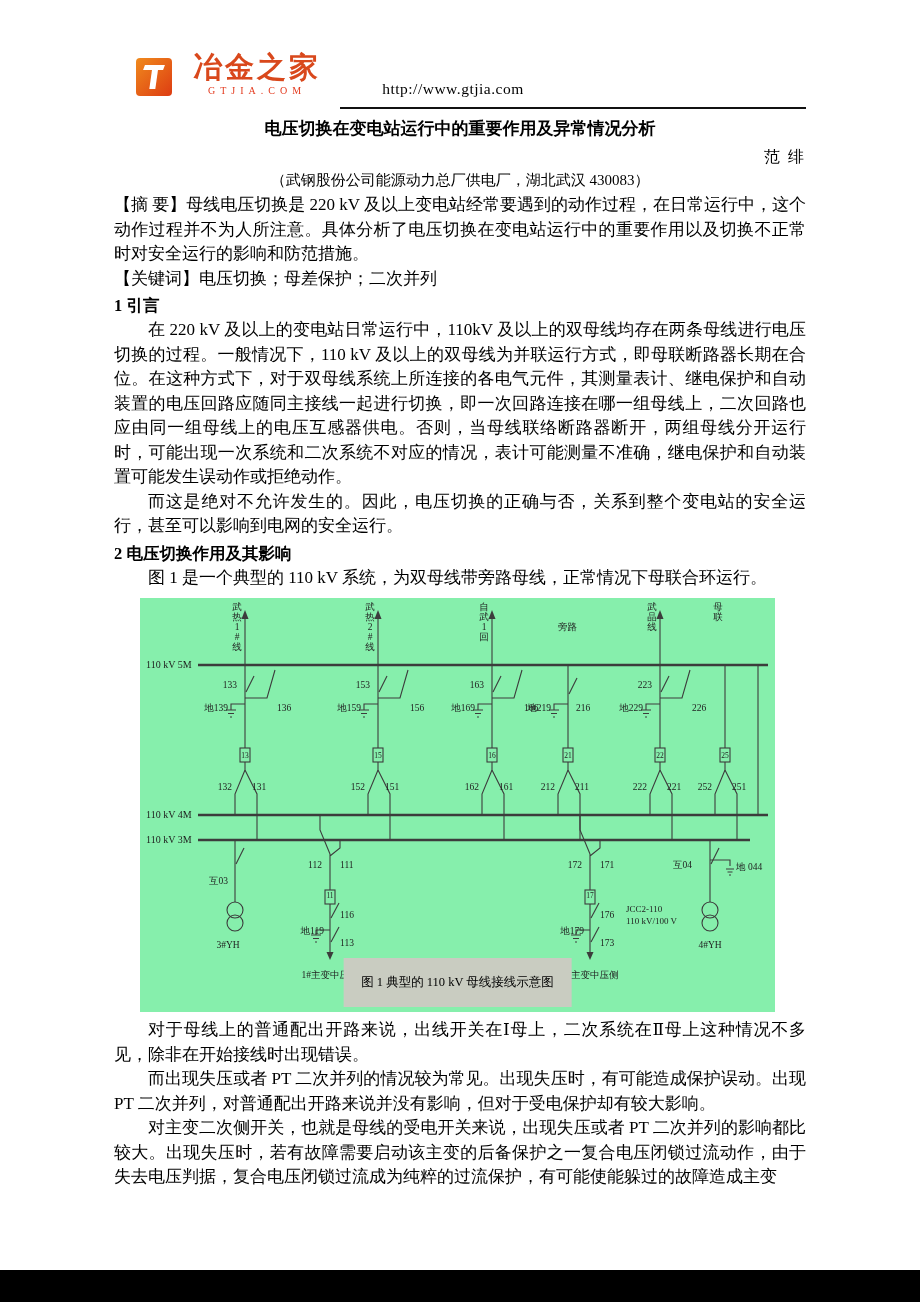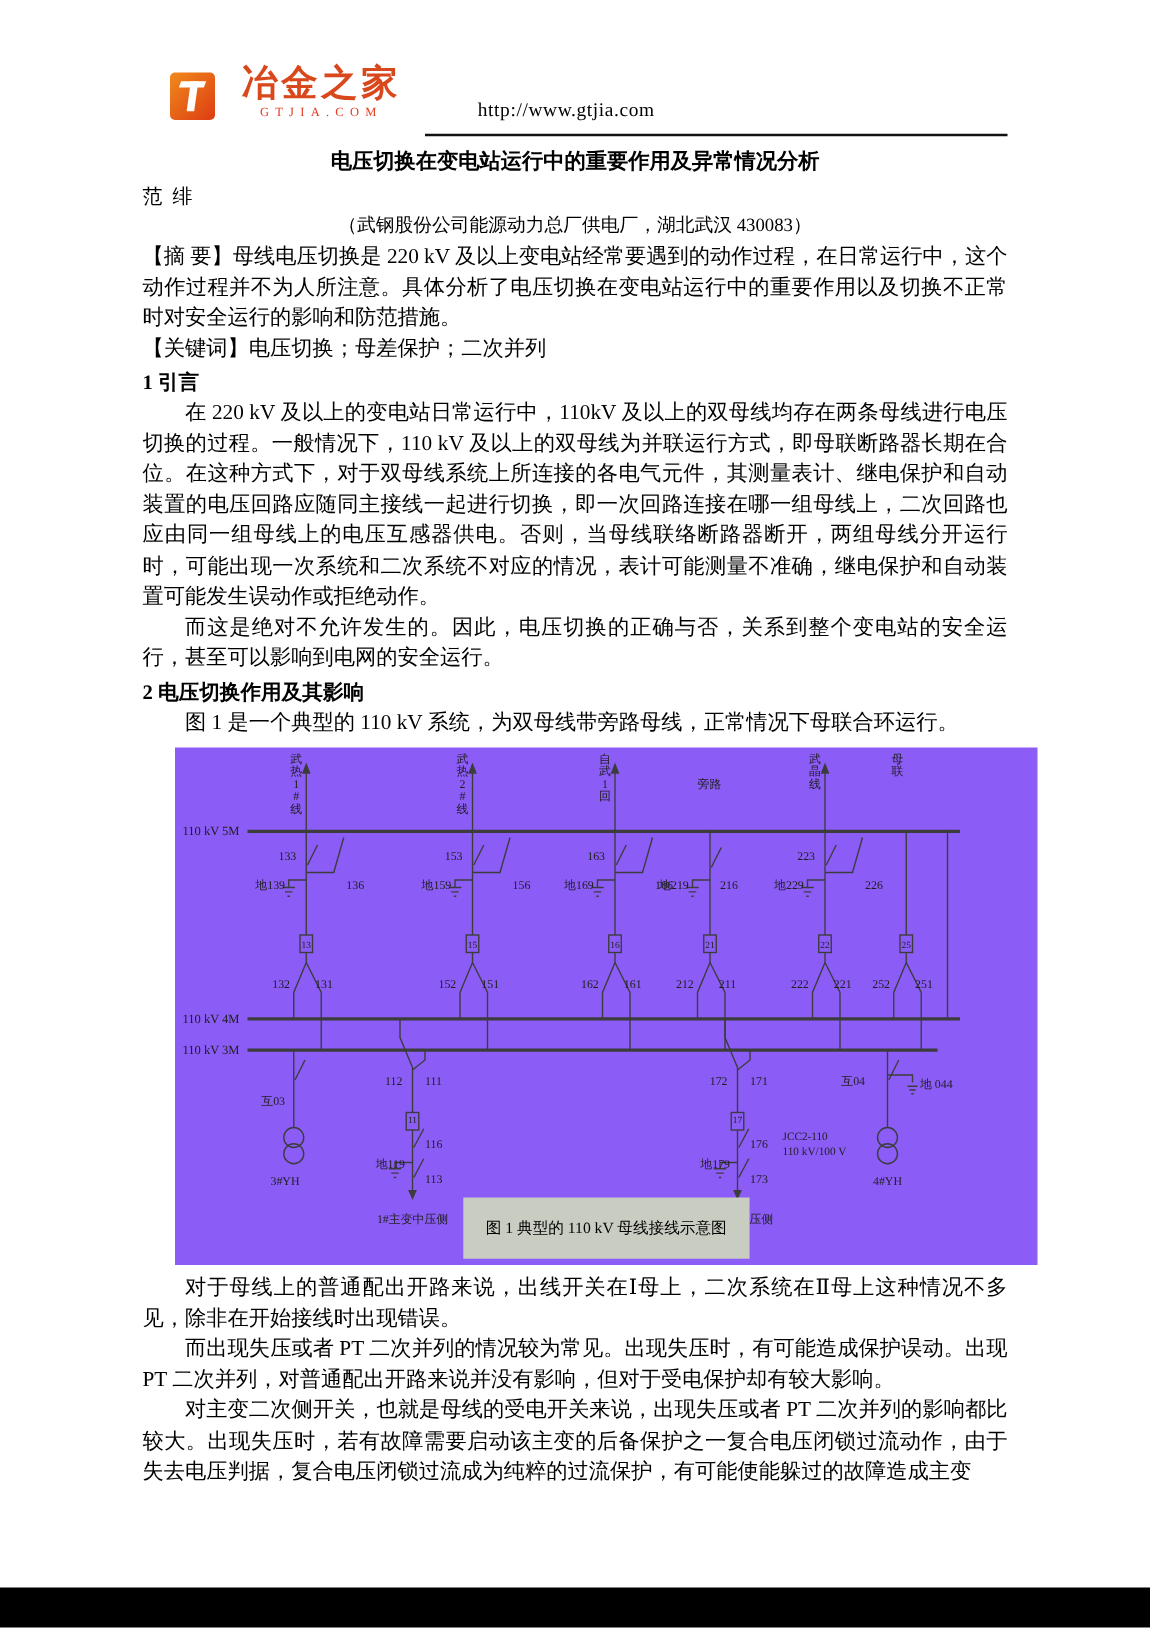--- a/index.html
+++ b/index.html
@@ -17,30 +17,30 @@
   .logo-icon:after{content:"";position:absolute;left:15px;top:7px;width:6px;height:24px;background:#fff;transform:skewX(-8deg)}
   .logo-text-wrap{display:flex;flex-direction:column;align-items:center}
   .logo-title{font-size:29px;font-weight:bold;color:#d9481c;letter-spacing:3px;line-height:34px}
   .logo-domain{font-size:10px;color:#e33a1e;font-weight:normal;letter-spacing:5px;margin-top:1px}
   .site-url{position:absolute;left:0;right:14px;top:30px;text-align:center;font-size:15.5px;letter-spacing:.5px}
   .header-rule{position:absolute;left:226px;right:0;top:57px;border-top:2px solid #111}
 
   
   .article{position:absolute;top:116px;left:114px;width:692px}
   .title{text-align:center;font-size:17px;font-weight:bold;line-height:26px}
-  .author{text-align:left;font-size:16px;margin-top:5px;letter-spacing:2px}
+  .author{text-align:right;font-size:16px;margin-top:5px;letter-spacing:2px}
   .affil{text-align:center;font-size:15px;margin-top:3px}
   .para{font-size:17px;line-height:24.5px;text-align:justify}
   .indent{text-indent:2em}
   .bold{font-weight:normal}
   .h2{font-size:16.5px;font-weight:bold;line-height:25px;margin-top:2px}
   .mt{margin-top:3px}
 
   
-  .figure{position:relative;width:690px;height:414px;margin:8px 0 6px 26px;background:#8b5cf6}
+  .figure{position:relative;width:635px;height:414px;margin:8px 0 6px 26px;background:#86efac}
   .figure svg{display:block}
   svg .ln path,svg .ln rect,svg .ln line,svg .ln circle{stroke:#3c3c3c;stroke-width:1.1;fill:none}
   svg path.fill,svg .ln path.fill{fill:#3c3c3c;stroke:none}
   svg line.bus{stroke-width:2.6}
   svg text{fill:#1e1e1e;font-family:"Liberation Serif","DejaVu Serif",serif}
   .fig-caption{position:absolute;left:50%;transform:translateX(-50%);bottom:5px;
                background:#c9ccc1;padding:16px 18px;font-size:12.5px;white-space:nowrap}
 
   
   .bottom-bar{position:absolute;left:0;right:0;bottom:0;height:32px;background:#000}

